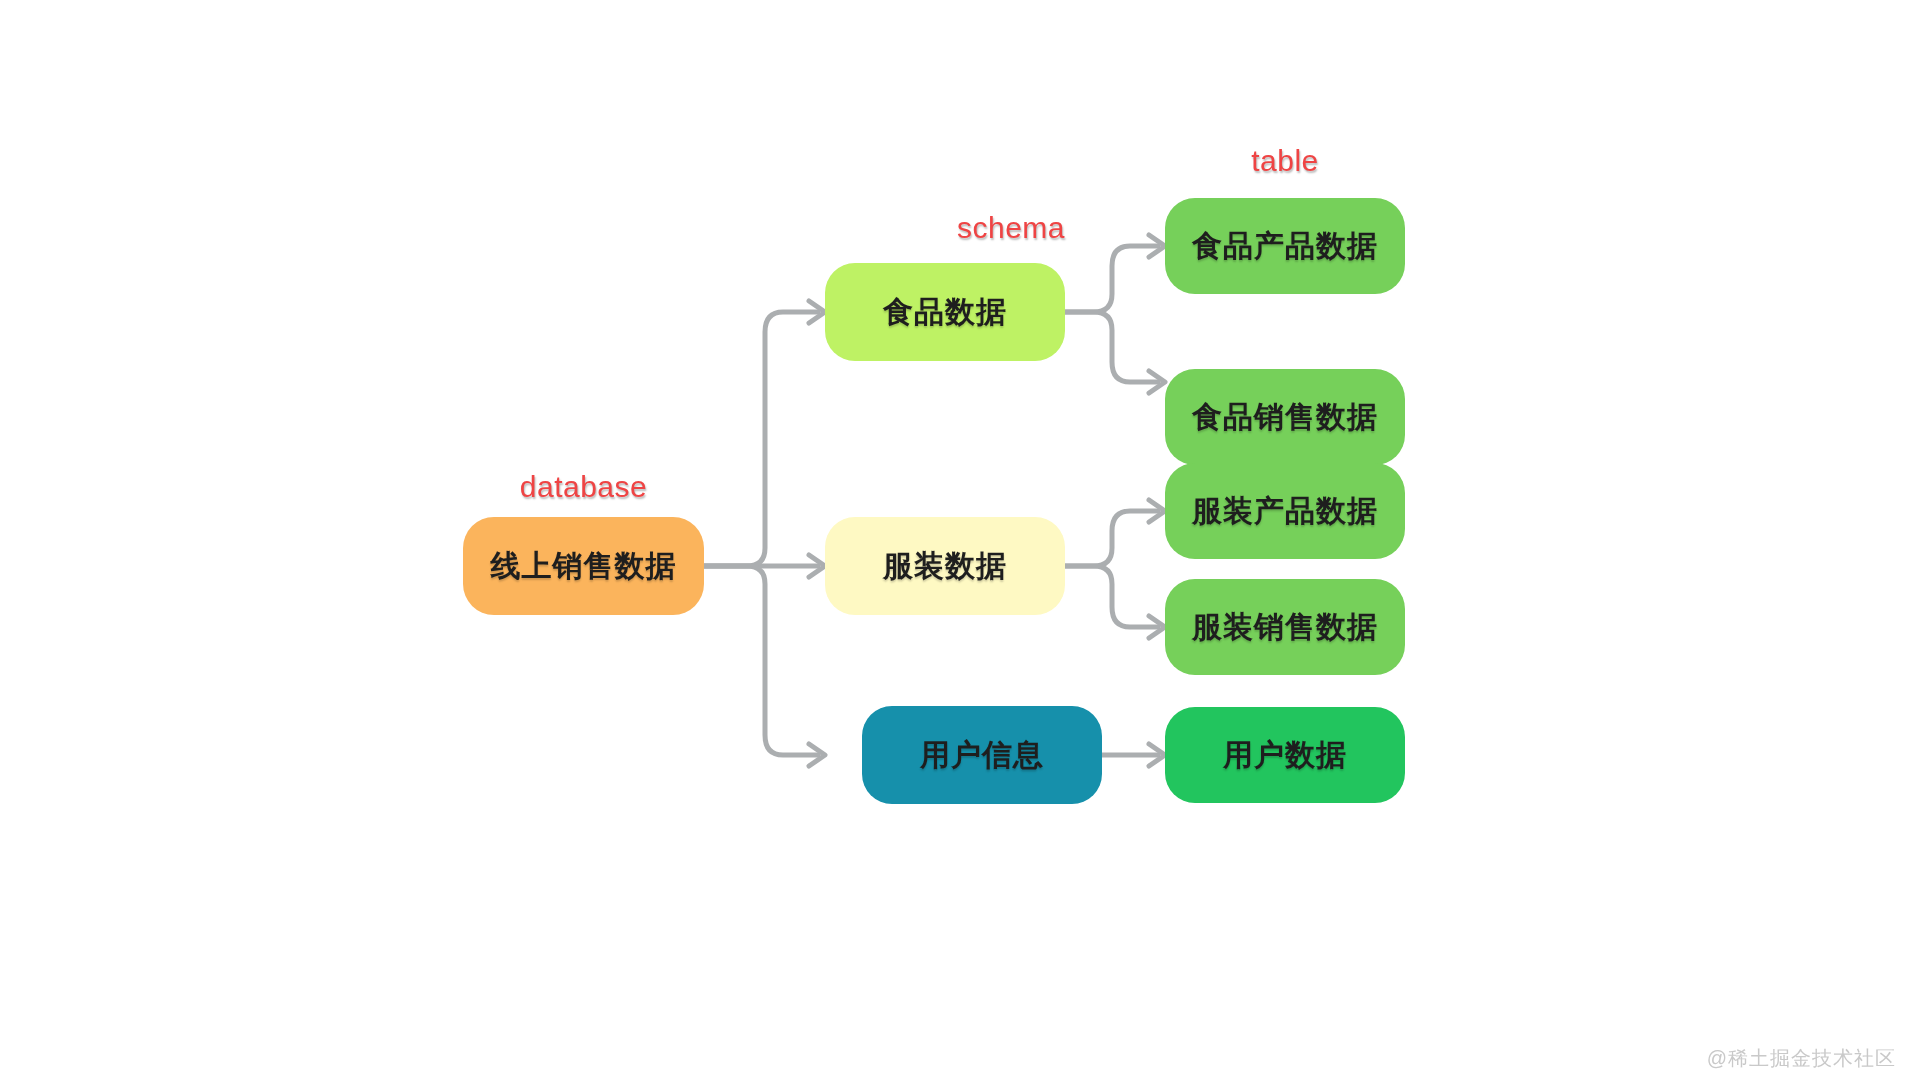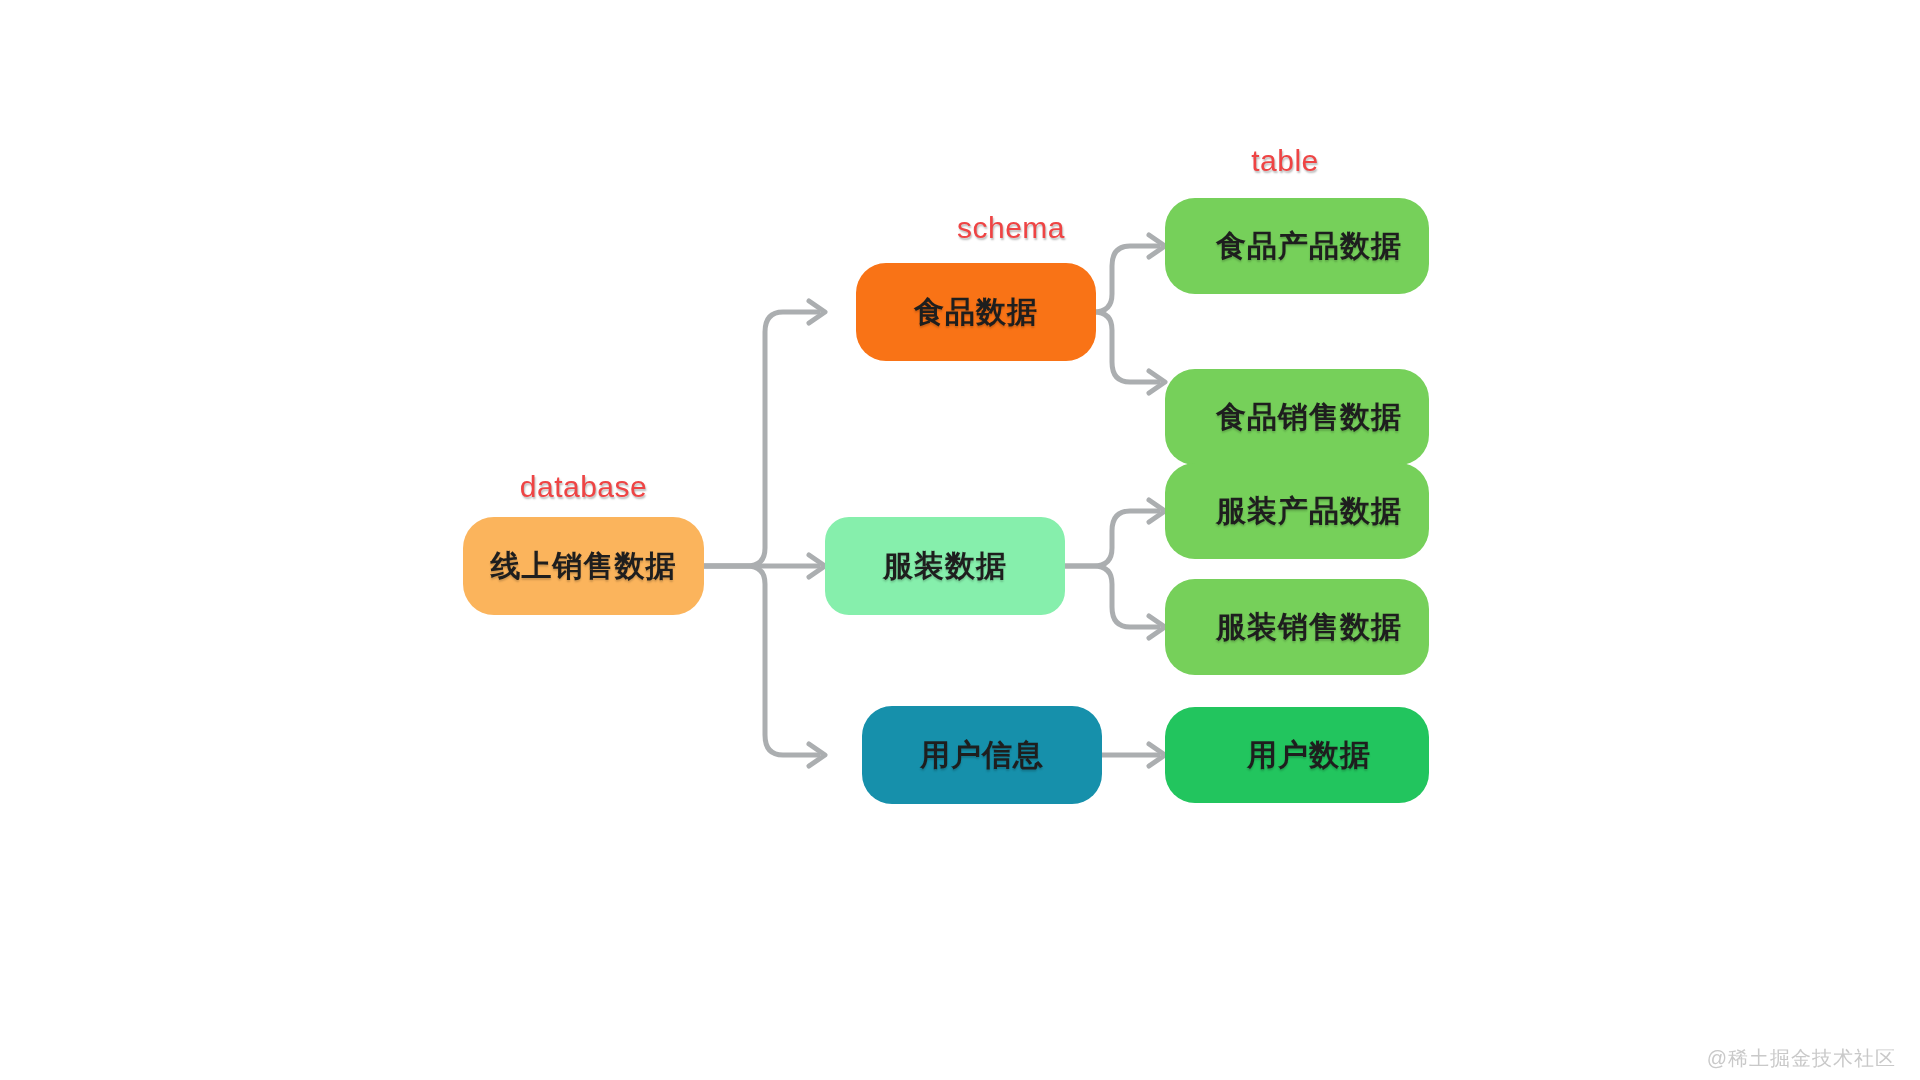--- a/index.html
+++ b/index.html
@@ -52,21 +52,21 @@
     font-weight: 600;
     color: #1e1e1e;
     text-shadow: 0 2px 2px rgba(0,0,0,0.18);
     letter-spacing: 1px;
   }
   .node-db    { left: 463px; top: 517px; width: 241px; height: 98px; background: #FBB45C; border-radius: 31px; }
   .node-sch   { left: 825px; width: 240px; height: 98px; background: #1690AB; }
   .sch-0 { top: 263px; }
   .sch-1 { top: 517px; }
   .sch-2 { top: 706px; }
-  .node-tbl   { left: 1165px; width: 240px; height: 96px; background: #76D05A; padding-left: 24px; }
+  .node-tbl   { left: 1165px; width: 240px; height: 96px; background: #76D05A; }
   .tbl-0 { top: 198px; }
   .tbl-1 { top: 334px; }
   .tbl-2 { top: 463px; }
   .tbl-3 { top: 579px; }
   .tbl-4 { top: 707px; }
 
   .watermark {
     position: absolute;
     right: 24px;
     bottom: 8px;
@@ -104,24 +104,24 @@
   </svg>
 
   <div class="col-label label-database">database</div>
   <div class="col-label label-schema">schema</div>
   <div class="col-label label-table">table</div>
 
   <div class="node node-db" style="background: rgb(251, 180, 92);">
     <span>线上销售数据</span>
   </div>
 
-  <div class="node node-sch sch-0" style="background: #f97316; margin-left: 31px;">
+  <div class="node node-sch sch-0" style="background: #bef264;">
     <span>食品数据</span>
   </div>
-  <div class="node node-sch sch-1" style="background: #86efac; border-radius: 24px;">
+  <div class="node node-sch sch-1" style="background: #fef9c3;">
     <span>服装数据</span>
   </div>
   <div class="node node-sch sch-2" style="background: rgb(22, 144, 171); margin-left: 37px;">
     <span>用户信息</span>
   </div>
 
   <div class="node node-tbl tbl-0" style="background: rgb(118, 208, 90);">
     <span>食品产品数据</span>
   </div>
   <div class="node node-tbl tbl-1" style="background: rgb(118, 208, 90); margin-top: 35px;">

